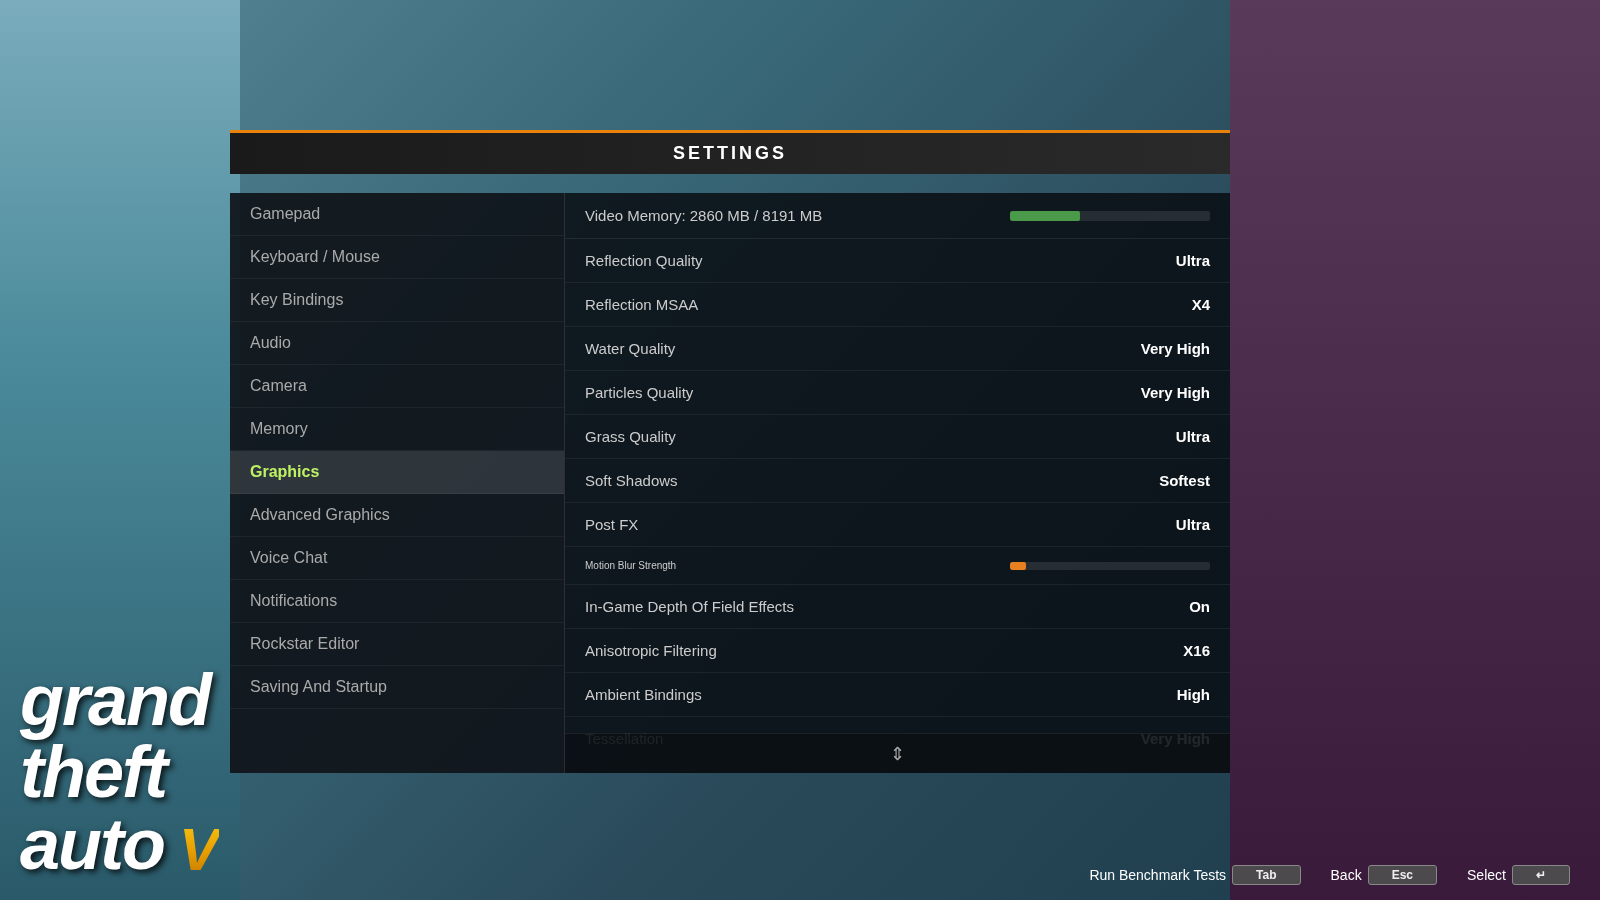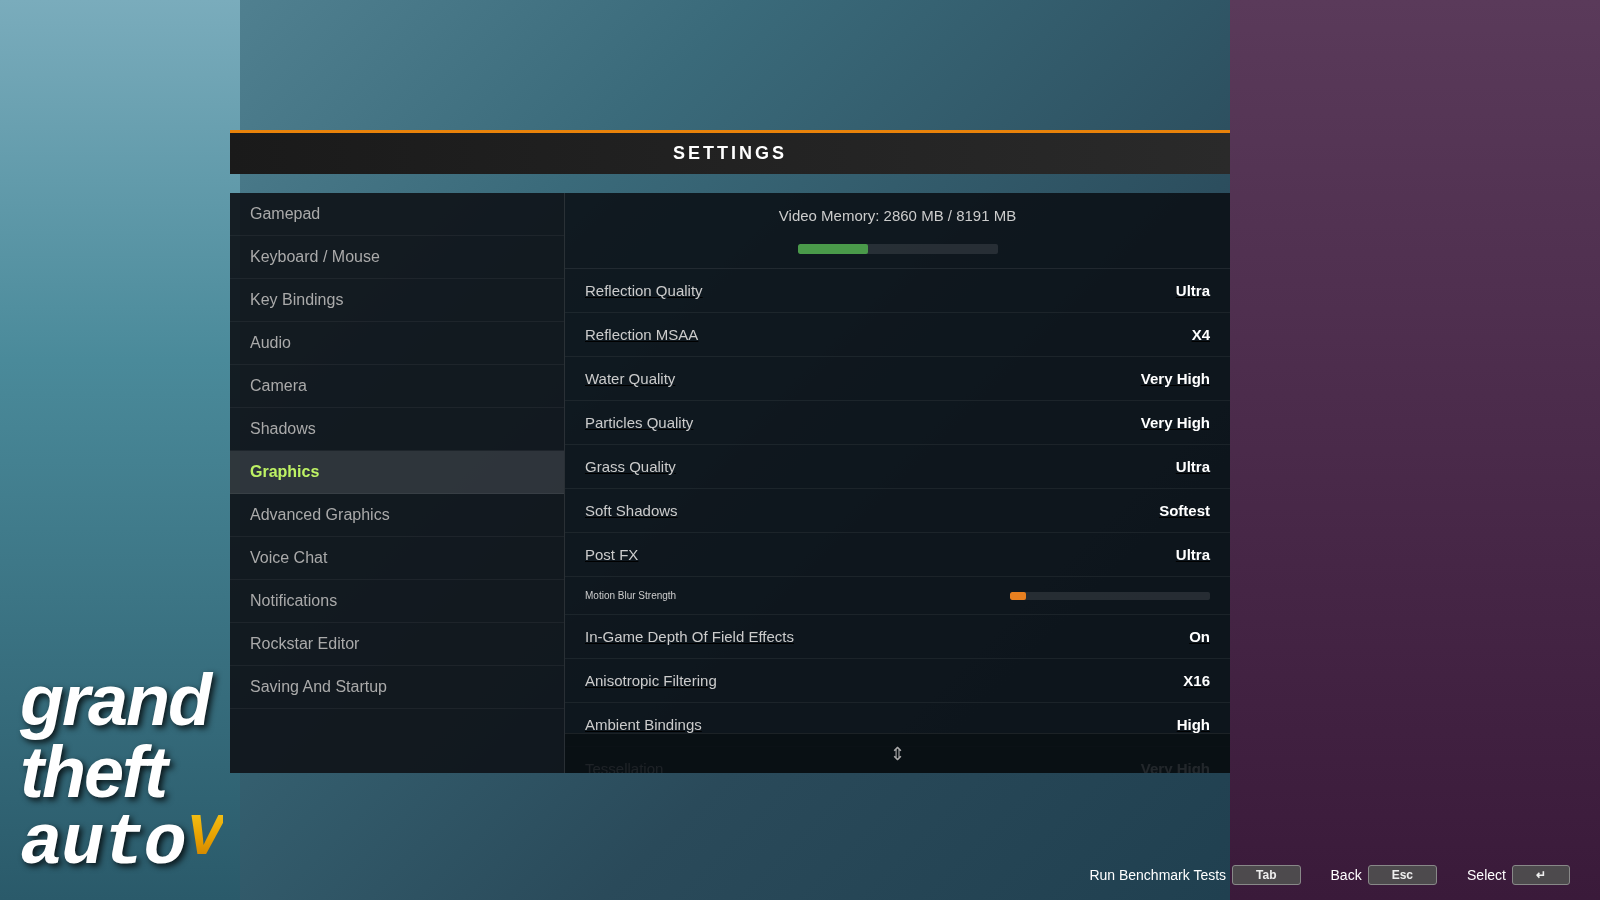--- a/index.html
+++ b/index.html
@@ -33,23 +33,22 @@
       font-size: 72px;
       font-weight: 900;
       font-style: italic;
       color: white;
       text-shadow: 3px 3px 6px rgba(0,0,0,0.8);
       letter-spacing: -2px;
       display: block;
     }
     .gta-v {
       display: flex;
-      align-items: flex-start;
-      gap: 2px;
-      font-family: Liberation Mono, monospace;
+      align-items: flex-end;
+      gap: 15px;
     }
     .roman-v {
       font-size: 60px;
       font-weight: 900;
       font-style: italic;
       background: linear-gradient(180deg, #f5c518 0%, #e8a000 50%, #c67800 100%);
       -webkit-background-clip: text;
       -webkit-text-fill-color: transparent;
       text-shadow: none;
     }
@@ -109,21 +108,20 @@
       position: relative;
     }
 
     
     .video-memory-row {
       display: flex;
       align-items: center;
       padding: 14px 20px;
       border-bottom: 1px solid rgba(255,255,255,0.08);
       gap: 20px;
-      flex-direction: column;
     }
     .video-memory-label {
       color: #ccc;
       font-size: 15px;
       flex: 1;
     }
     .memory-bar-container {
       width: 200px;
       height: 10px;
       background: rgba(255,255,255,0.1);
@@ -135,21 +133,20 @@
       background: #4a9a4a;
       border-radius: 2px;
     }
 
     
     .setting-row {
       display: flex;
       align-items: flex-start;
       padding: 13px 20px;
       border-bottom: 1px solid rgba(255,255,255,0.06);
-      text-decoration: underline;
     }
     .setting-name {
       color: #ccc;
       font-size: 15px;
       flex: 1;
     }
     .setting-value {
       color: white;
       font-size: 15px;
       font-weight: bold;
@@ -260,21 +257,21 @@
 
   <div class="settings-body">
 
     <div class="settings-sidebar">
 
     <div class="sidebar-item">Gamepad</div>
         <div class="sidebar-item">Keyboard / Mouse</div>
         <div class="sidebar-item">Key Bindings</div>
         <div class="sidebar-item">Audio</div>
         <div class="sidebar-item">Camera</div>
-        <div class="sidebar-item">Shadows</div>
+        <div class="sidebar-item">Memory</div>
         <div class="sidebar-item active">Graphics</div>
         <div class="sidebar-item">Advanced Graphics</div>
         <div class="sidebar-item">Voice Chat</div>
         <div class="sidebar-item">Notifications</div>
         <div class="sidebar-item">Rockstar Editor</div>
         <div class="sidebar-item">Saving And Startup</div>
       </div>
 
     <div class="settings-content">
 

